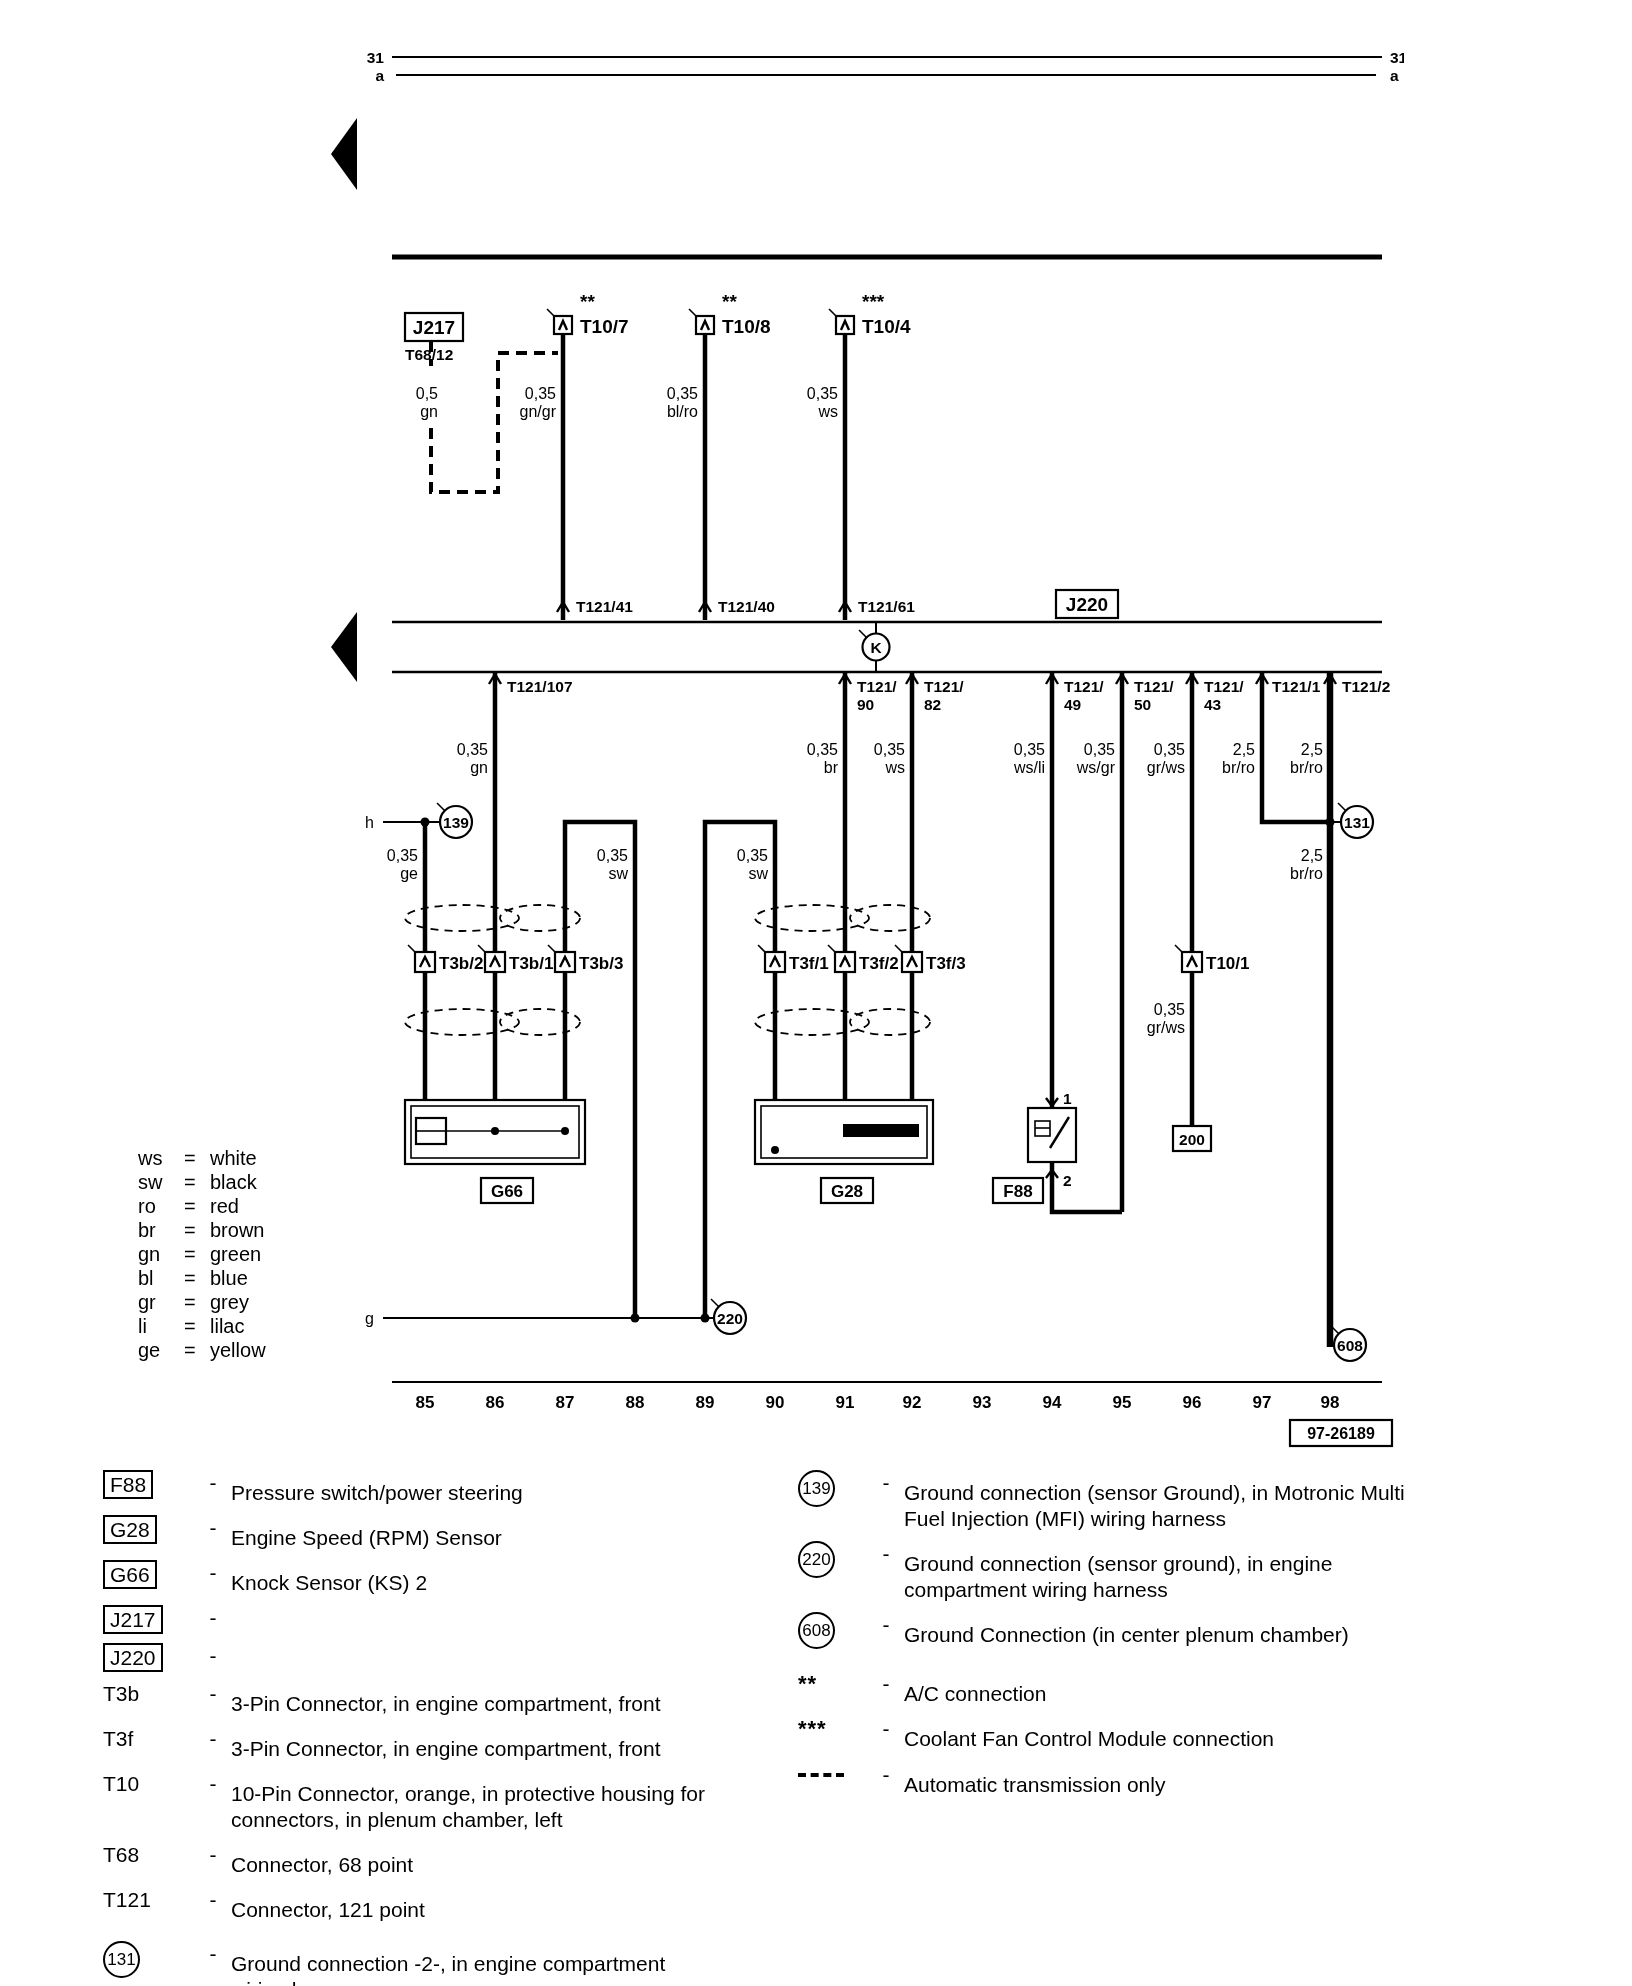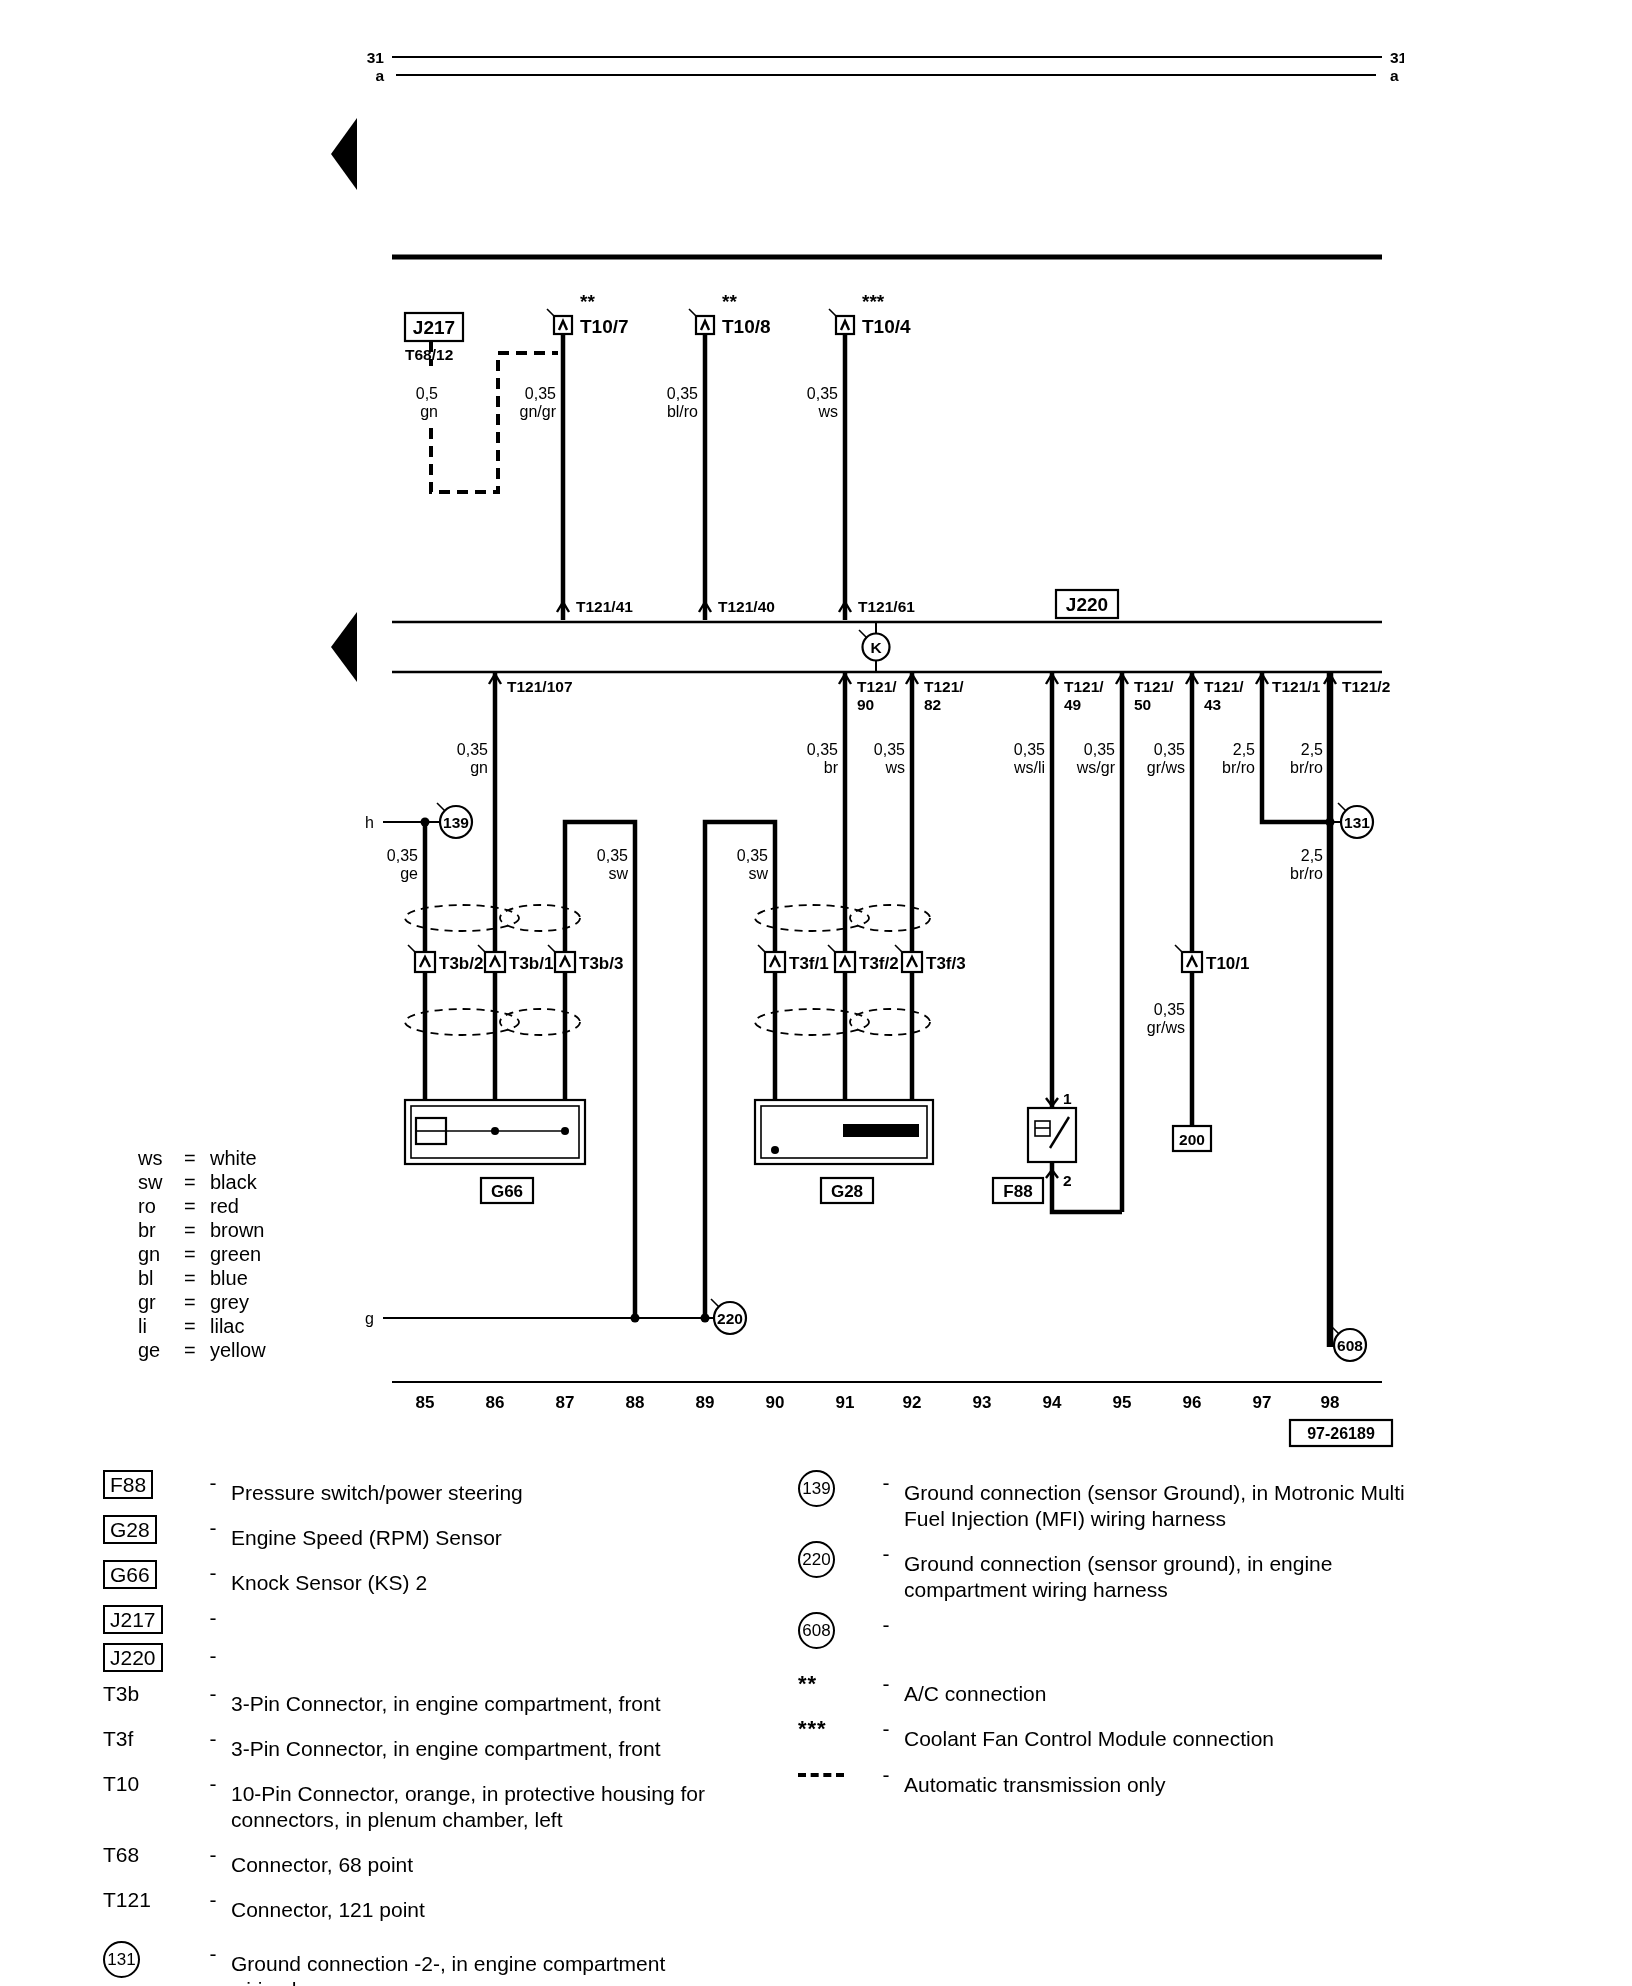--- a/index.html
+++ b/index.html
@@ -502,20 +502,21 @@
           <span class="circled">220</span>
         </span>
     <span class="ldash">-</span>
     <span class="ltext">Ground connection (sensor ground), in engine compartment wiring harness</span>
   </div>
   <div class="lrow">
     <span class="lsym">
           <span class="circled">608</span>
         </span>
     <span class="ldash">-</span>
+    <span class="ltext">Ground Connection (in center plenum chamber)</span>
   </div>
   <div class="lrow mt22">
     <span class="lsym">
           <span class="stars">**</span>
         </span>
     <span class="ldash">-</span>
     <span class="ltext">A/C connection</span>
   </div>
   <div class="lrow">
     <span class="lsym">

